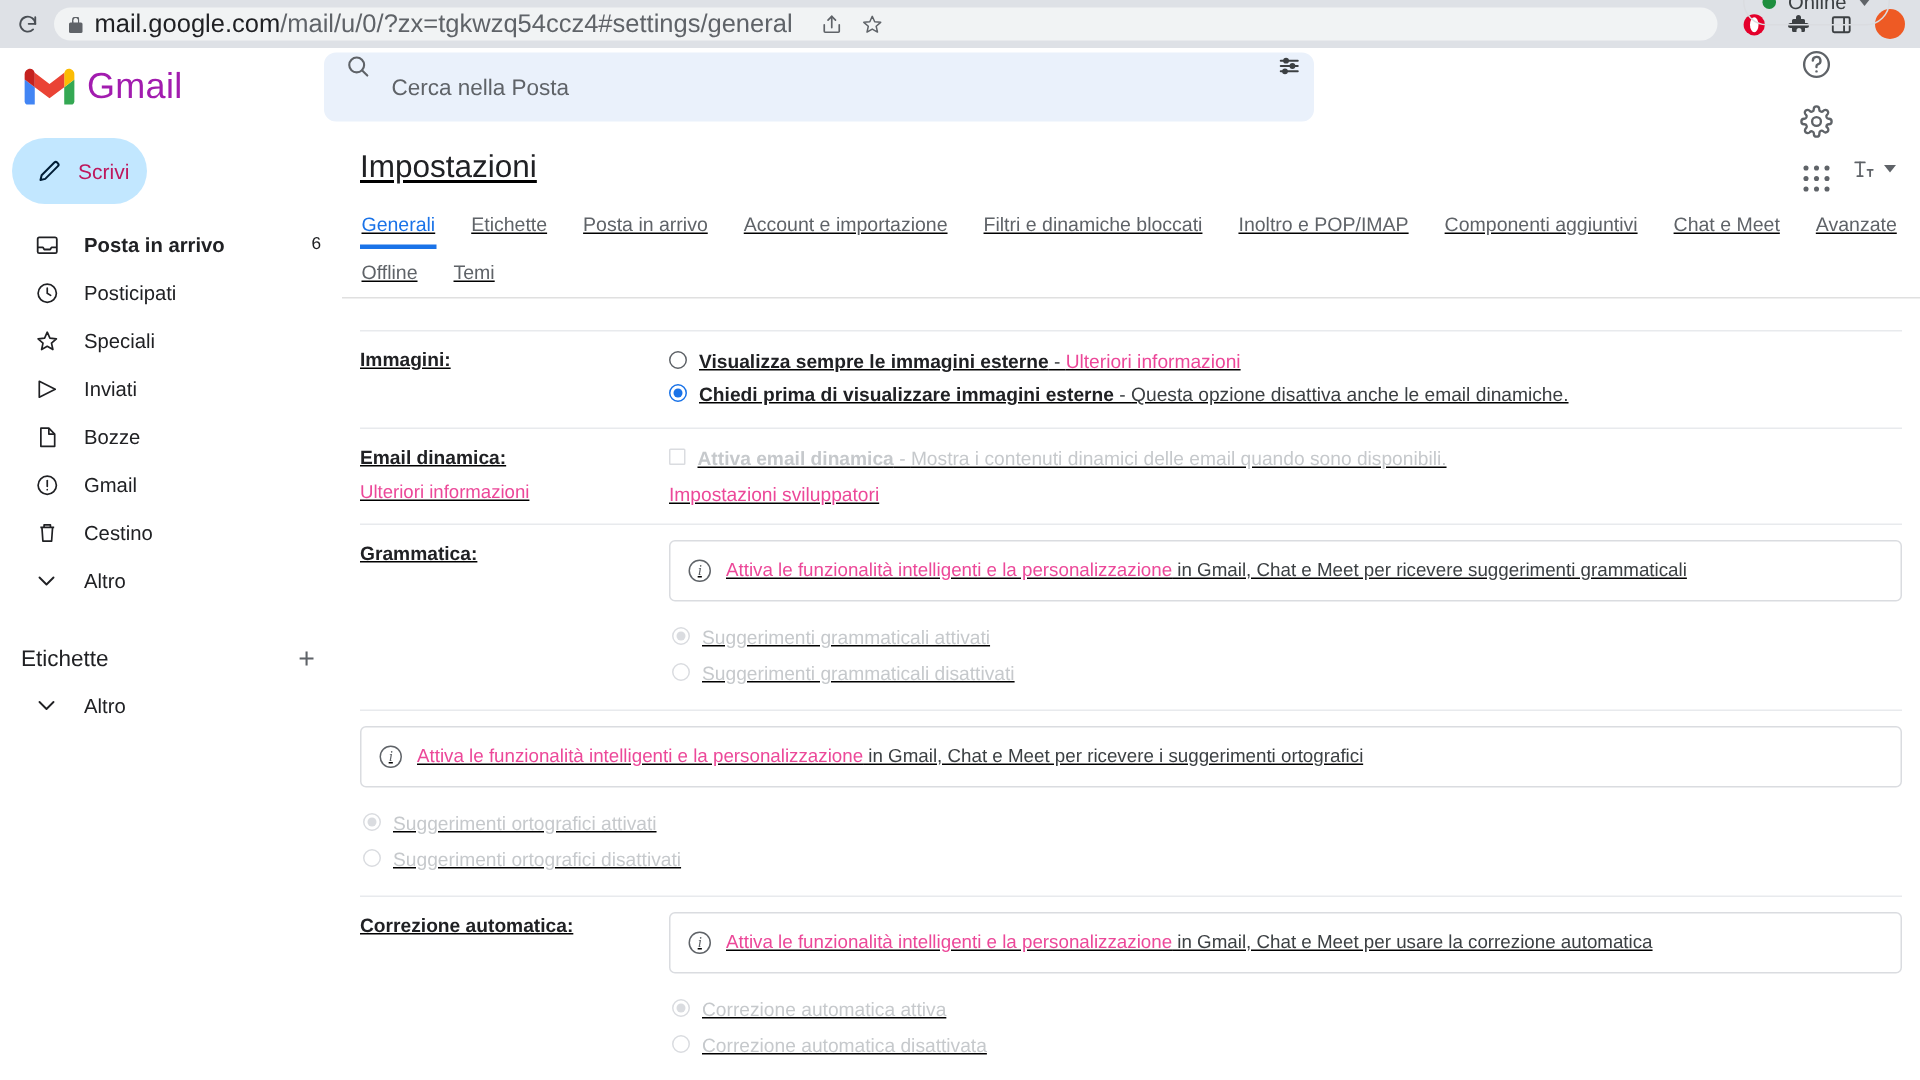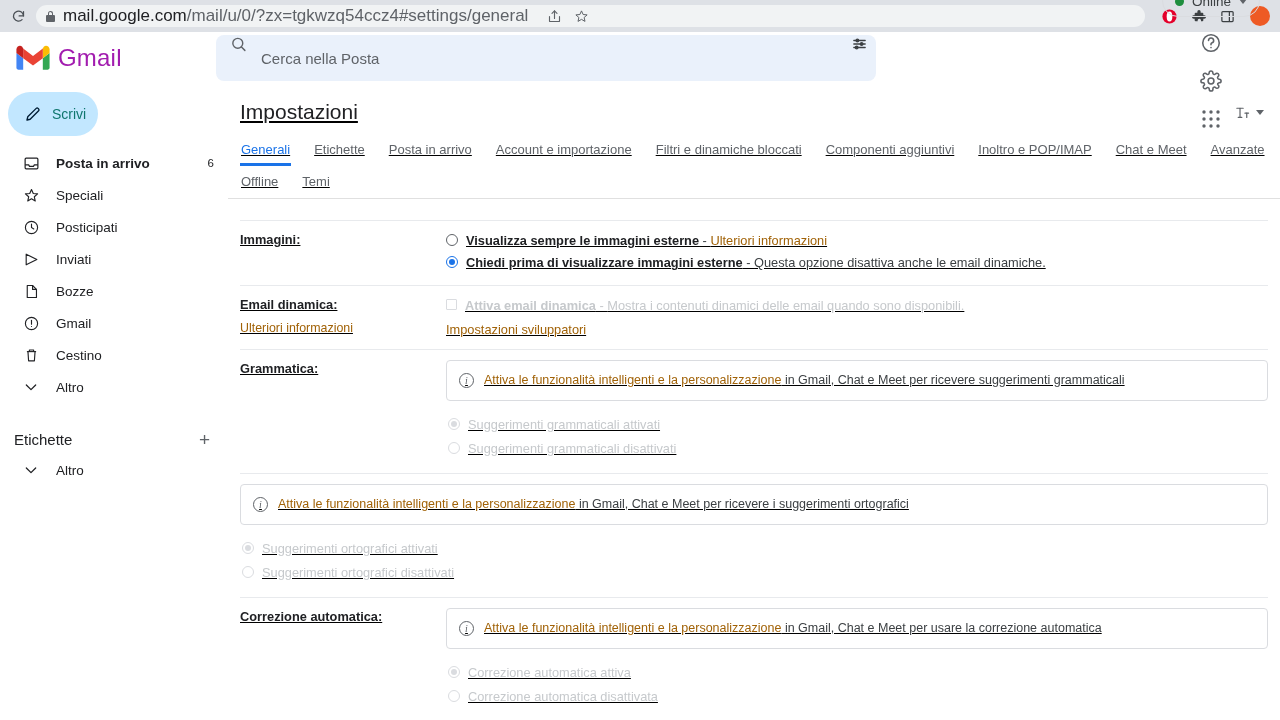--- a/index.html
+++ b/index.html
@@ -138,21 +138,21 @@
   .compose {
     margin: 8px 0 8px 8px;
     width: 90px;
     height: 44px;
     background: #c2e7ff;
     border-radius: 22px;
     display: flex;
     align-items: center;
     gap: 10px;
     padding: 0 16px;
-    color: #0f766e;
+    color: #be185d;
     font-size: 14px;
   }
   .navlist { padding-top: 8px; }
   .navitem {
     height: 22px;
     display: flex;
     align-items: center;
     gap: 16px;
     padding: 0 14px 0 22px;
     font-size: 13.5px;
@@ -233,21 +233,21 @@
   .slabel .sublabel {
     font-weight: normal;
     color: #202124;
     font-size: 12.4px;
     display: block;
     margin-top: 4px;
     line-height: 1.55;
   }
   .slabel a { font-weight: normal; }
   .sbody { flex: 1 1 auto; min-width: 0; line-height: 1.5; }
-  a, .lnk { color: #a16207; text-decoration: none; }
+  a, .lnk { color: #ec4899; text-decoration: none; }
 
   .optline { display: flex; align-items: flex-start; gap: 8px; margin-bottom: 3px; }
   .radio {
     width: 12px; height: 12px; border-radius: 50%;
     border: 1.5px solid #5f6368; flex: 0 0 auto;
     margin-top: 3px; background: #fff; position: relative;
   }
   .radio.checked { border-color: #1a73e8; border-width: 1.5px; }
   .radio.checked::after {
     content: ""; position: absolute;
@@ -432,35 +432,35 @@
               <rect x="3" y="4.5" width="18" height="15" rx="1.5"></rect>
                 <path d="M3 14h5l1.2 2h5.6L16 14h5"></path>
             </svg>
           </span>
           <span class="nlabel">Posta in arrivo</span>
           <span class="count">6</span>
         </div>
 
         <div class="navitem">
           <span class="nav-ic">
-            <svg width="17" height="17" viewBox="0 0 24 24" fill="none" stroke="#202124" stroke-width="1.6" stroke-linejoin="round">
-              <path d="M12 3.5l2.5 5.6 6.1.6-4.6 4.1 1.3 6-5.3-3.1-5.3 3.1 1.3-6L3.4 9.7l6.1-.6z"></path>
-            </svg>
-          </span>
-          <span class="nlabel">Speciali</span>
-        </div>
-
-        <div class="navitem">
-          <span class="nav-ic">
             <svg width="17" height="17" viewBox="0 0 24 24" fill="none" stroke="#202124" stroke-width="1.6" stroke-linecap="round">
               <circle cx="12" cy="12" r="8.6"></circle>
                 <path d="M12 7.2V12l3.2 2"></path>
             </svg>
           </span>
           <span class="nlabel">Posticipati</span>
+        </div>
+
+        <div class="navitem">
+          <span class="nav-ic">
+            <svg width="17" height="17" viewBox="0 0 24 24" fill="none" stroke="#202124" stroke-width="1.6" stroke-linejoin="round">
+              <path d="M12 3.5l2.5 5.6 6.1.6-4.6 4.1 1.3 6-5.3-3.1-5.3 3.1 1.3-6L3.4 9.7l6.1-.6z"></path>
+            </svg>
+          </span>
+          <span class="nlabel">Speciali</span>
         </div>
 
         <div class="navitem">
           <span class="nav-ic">
             <svg width="17" height="17" viewBox="0 0 24 24" fill="none" stroke="#202124" stroke-width="1.6" stroke-linejoin="round">
               <path d="M4.5 4.5l15 7.5-15 7.5V4.5z"></path>
             </svg>
           </span>
           <span class="nlabel">Inviati</span>
         </div>
@@ -538,22 +538,22 @@
         </span>
       </div>
 
       <div class="tabs-wrap">
         <div class="tabs">
           <div class="tab sel">Generali</div>
           <div class="tab">Etichette</div>
           <div class="tab">Posta in arrivo</div>
           <div class="tab">Account e importazione</div>
           <div class="tab">Filtri e dinamiche bloccati</div>
+          <div class="tab">Inoltro e POP/IMAP</div>
           <div class="tab">Componenti aggiuntivi</div>
-          <div class="tab">Inoltro e POP/IMAP</div>
           <div class="tab">Chat e Meet</div>
           <div class="tab">Avanzate</div>
           <div class="tab">Offline</div>
           <div class="tab">Temi</div>
         </div>
       </div>
 
       <div class="content">
 
         <div class="partial-top"></div>

